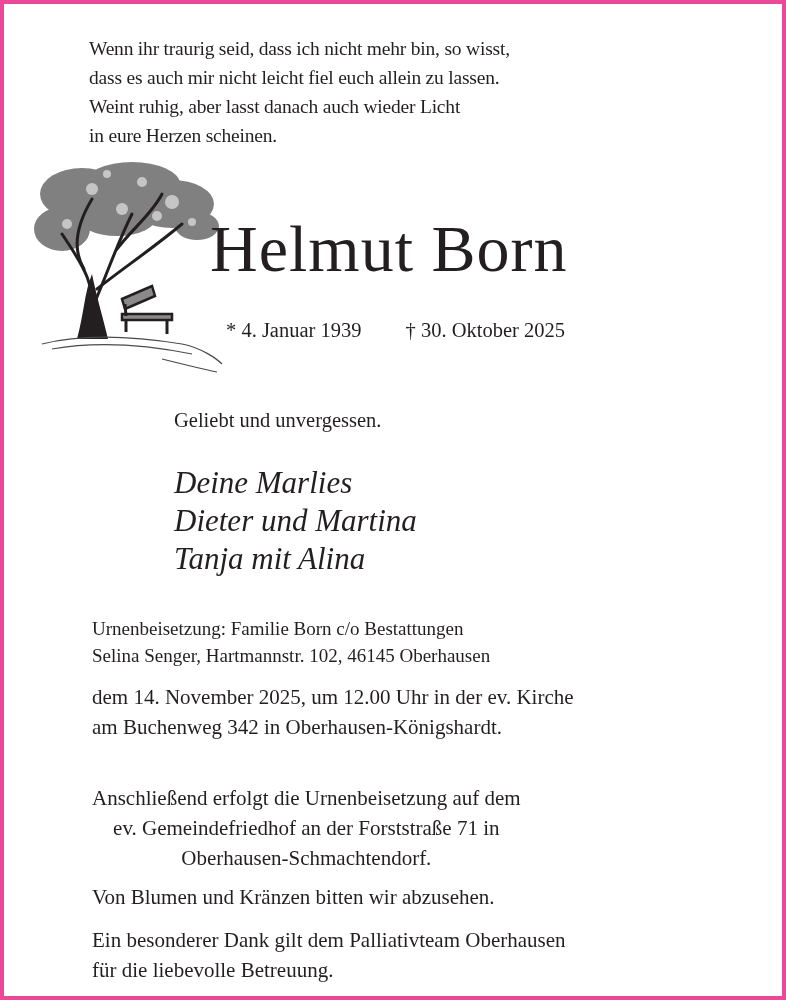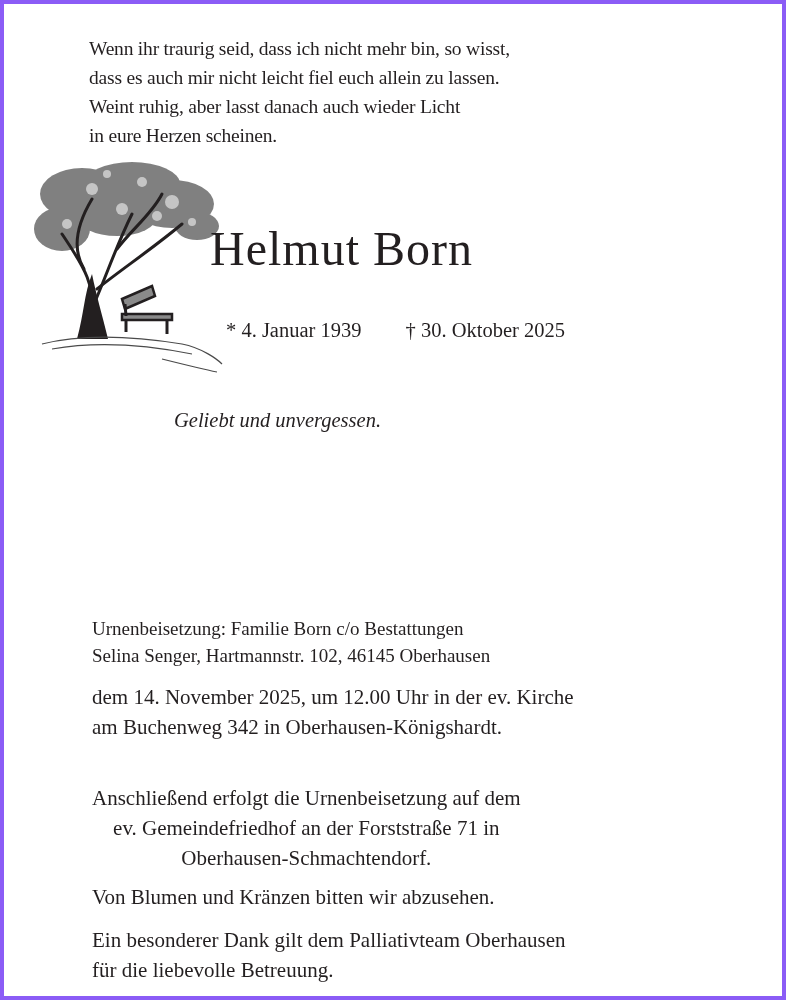--- a/index.html
+++ b/index.html
@@ -1,33 +1,33 @@
 <!DOCTYPE html>
 <html><head>
   <meta charset="utf-8">
   <style>
     html, body { margin: 0; padding: 0; background: #ffffff; }
     body { width: 786px; height: 1000px; overflow: hidden; }
     .frame {
       position: absolute; left: 0; top: 0;
       width: 786px; height: 1000px;
       box-sizing: border-box;
-      border: 4px solid #8b5cf6;
+      border: 4px solid #ec4899;
       background: #ffffff;
       color: #231f20;
       font-family: "Liberation Serif", "DejaVu Serif", serif;
     }
     .abs { position: absolute; white-space: nowrap; }
     .poem { left: 85px; top: 30px; font-size: 19.5px; line-height: 29px; letter-spacing: -0.2px; }
     .poem div { height: 29px; }
     .tree { left: 18px; top: 150px; width: 210px; height: 220px; }
-    .name { left: 206px; top: 210px; font-size: 48px; line-height: 70px; letter-spacing: 1px; }
+    .name { left: 206px; top: 210px; font-size: 66px; line-height: 70px; letter-spacing: 1px; }
     .dates { left: 222px; top: 312px; font-size: 20.5px; line-height: 28px; }
     .dates .death { margin-left: 44px; }
-    .motto { left: 170px; top: 402px; font-size: 20.5px; line-height: 28px; font-style: italic; }
+    .motto { left: 170px; top: 402px; font-size: 20.5px; line-height: 28px; }
     .family { left: 170px; top: 460px; font-size: 31px; line-height: 38px; font-style: italic; }
     .family div { height: 38px; }
     .addr { left: 88px; top: 611px; font-size: 19px; line-height: 27px; }
     .addr div { height: 27px; }
     .block { left: 88px; font-size: 21px; line-height: 30px; }
     .block div { height: 30px; }
     .b1 { top: 678px; }
     .b2 { top: 779px; text-align: center; }
     .b3 { top: 878px; }
     .b4 { top: 921px; }
@@ -95,20 +95,25 @@
   </div>
 
   <div class="abs name">Helmut Born</div>
 
   <div class="abs dates">
     <span>* 4. Januar 1939</span><span class="death">† 30. Oktober 2025</span>
   </div>
 
   <div class="abs motto">Geliebt und unvergessen.</div>
 
+  <div class="abs family">
+    <div>Deine Marlies</div>
+    <div>Dieter und Martina</div>
+    <div>Tanja mit Alina</div>
+  </div>
 
   <div class="abs addr">
     <div>Urnenbeisetzung: Familie Born c/o Bestattungen</div>
     <div>Selina Senger, Hartmannstr. 102, 46145 Oberhausen</div>
   </div>
 
   <div class="abs block b1">
     <div>dem 14. November 2025, um 12.00 Uhr in der ev. Kirche</div>
     <div>am Buchenweg 342 in Oberhausen-Königshardt.</div>
   </div>

